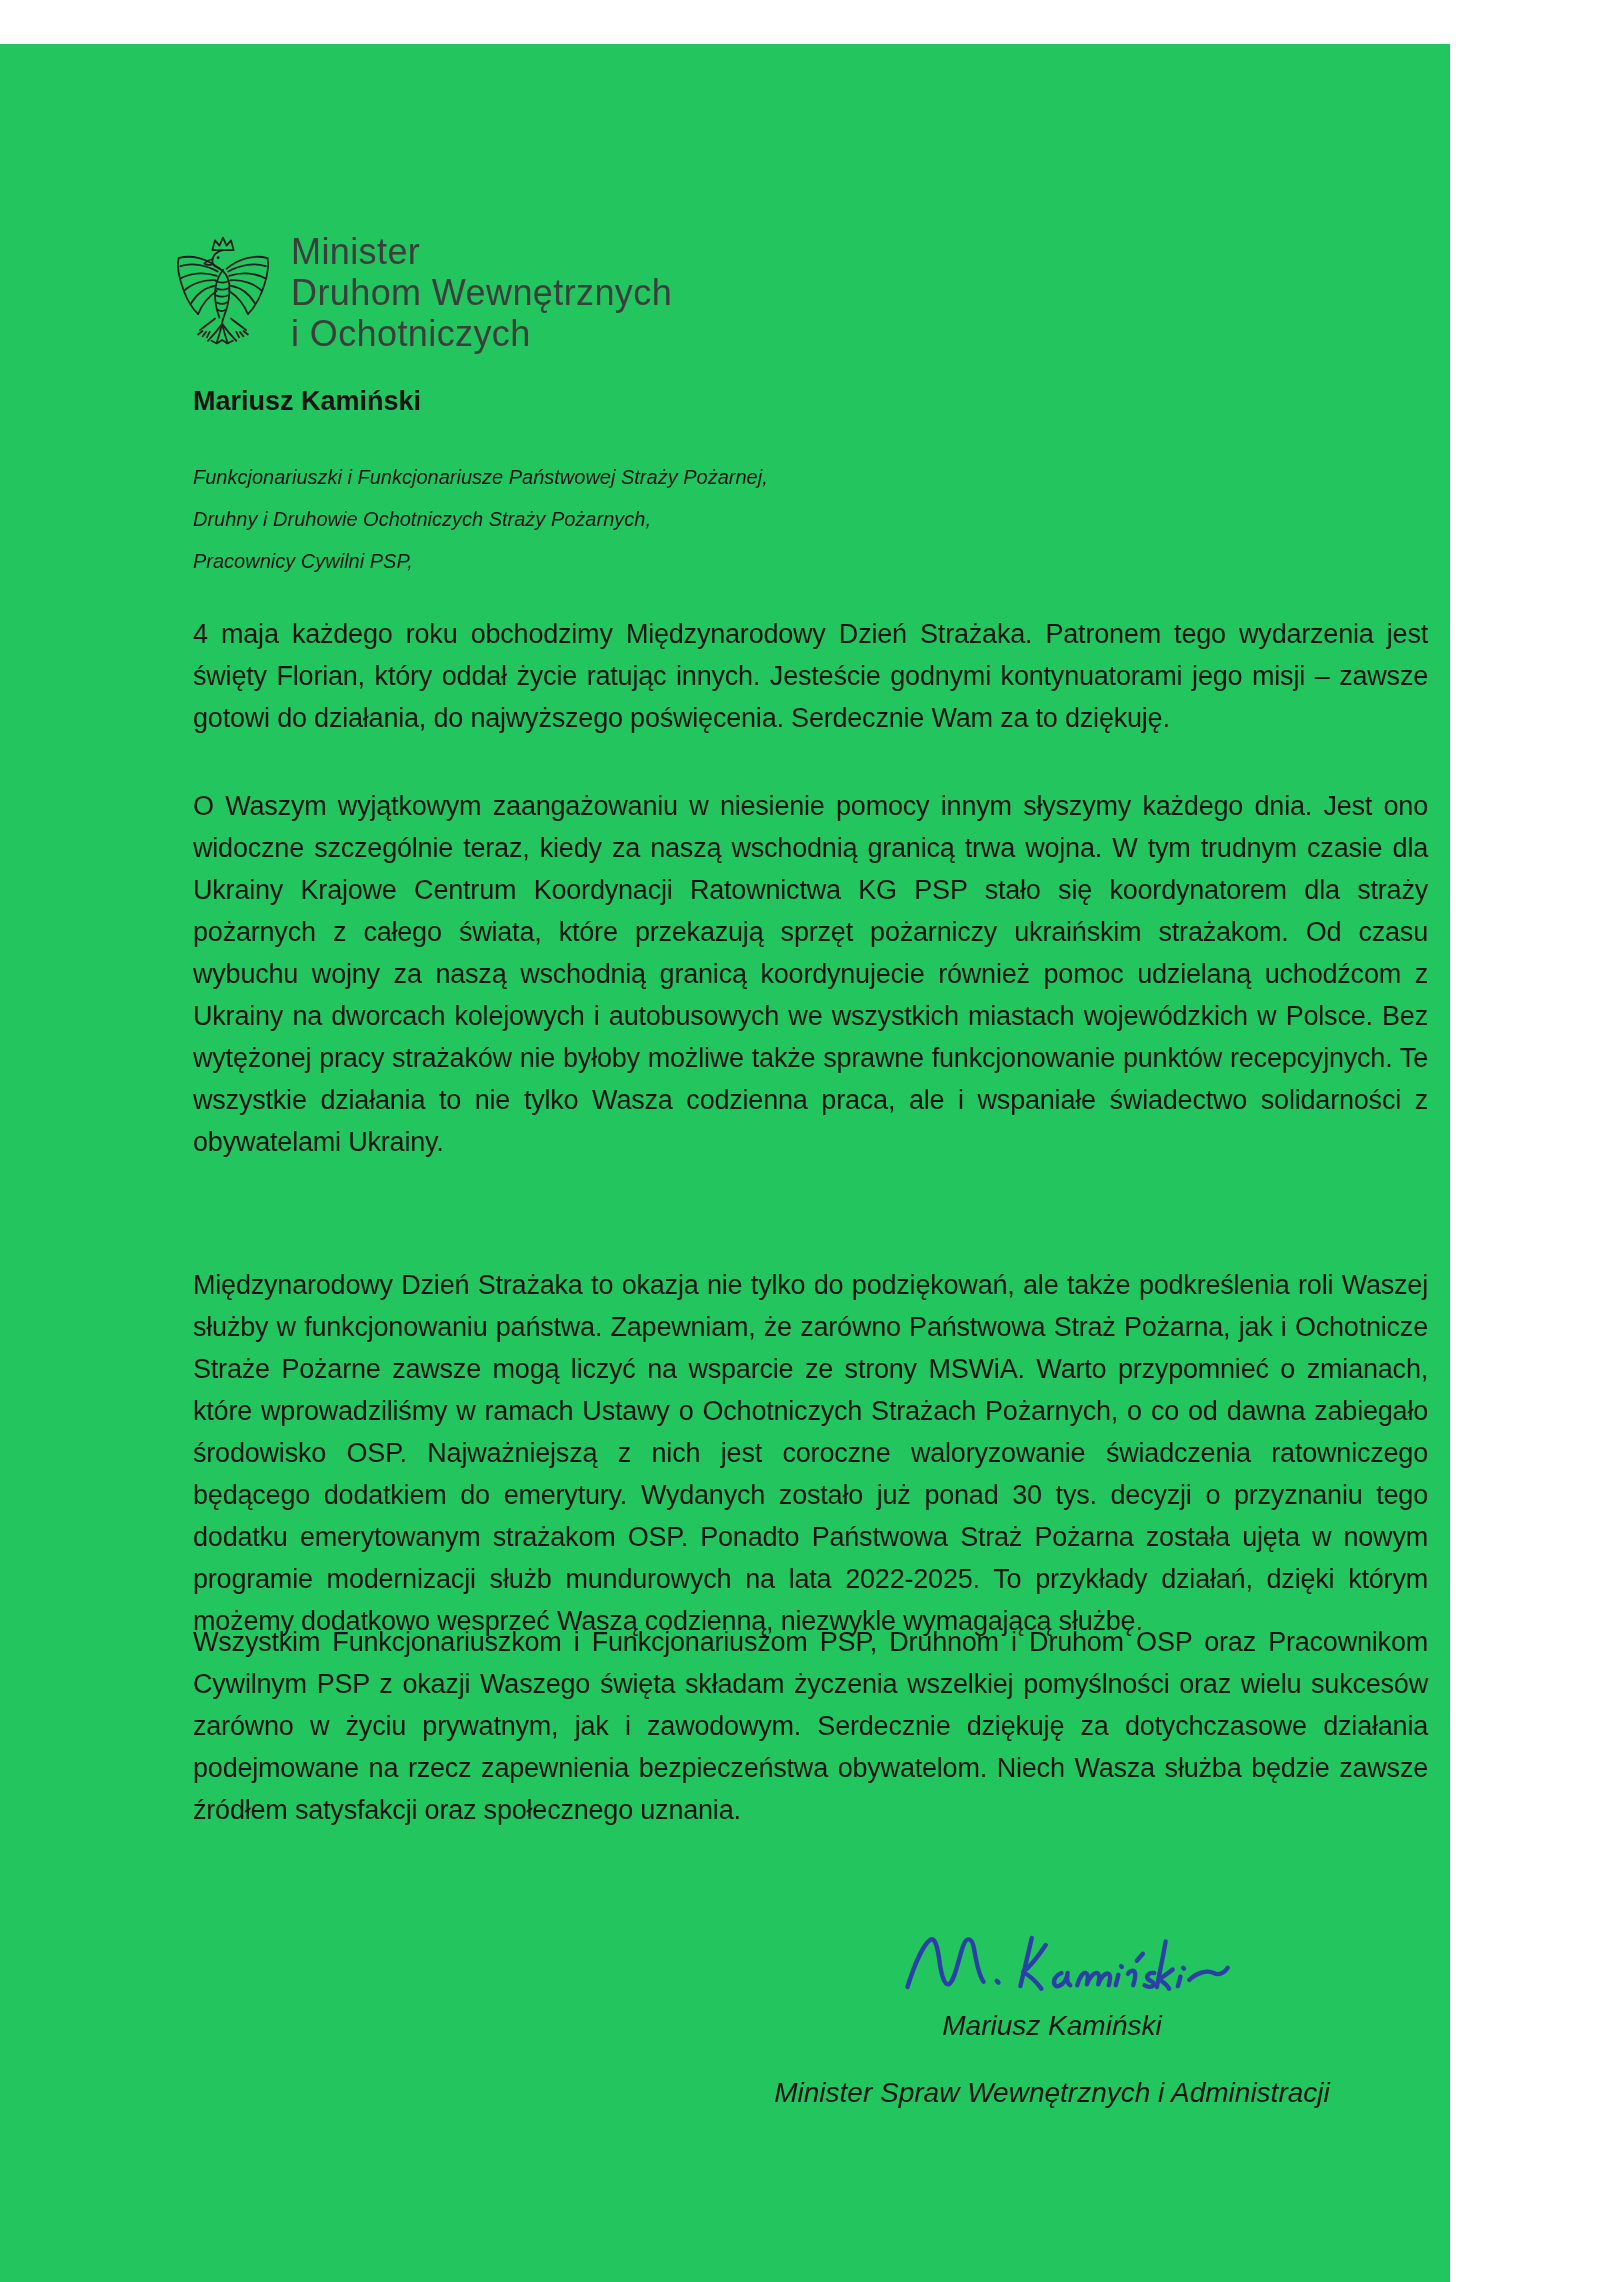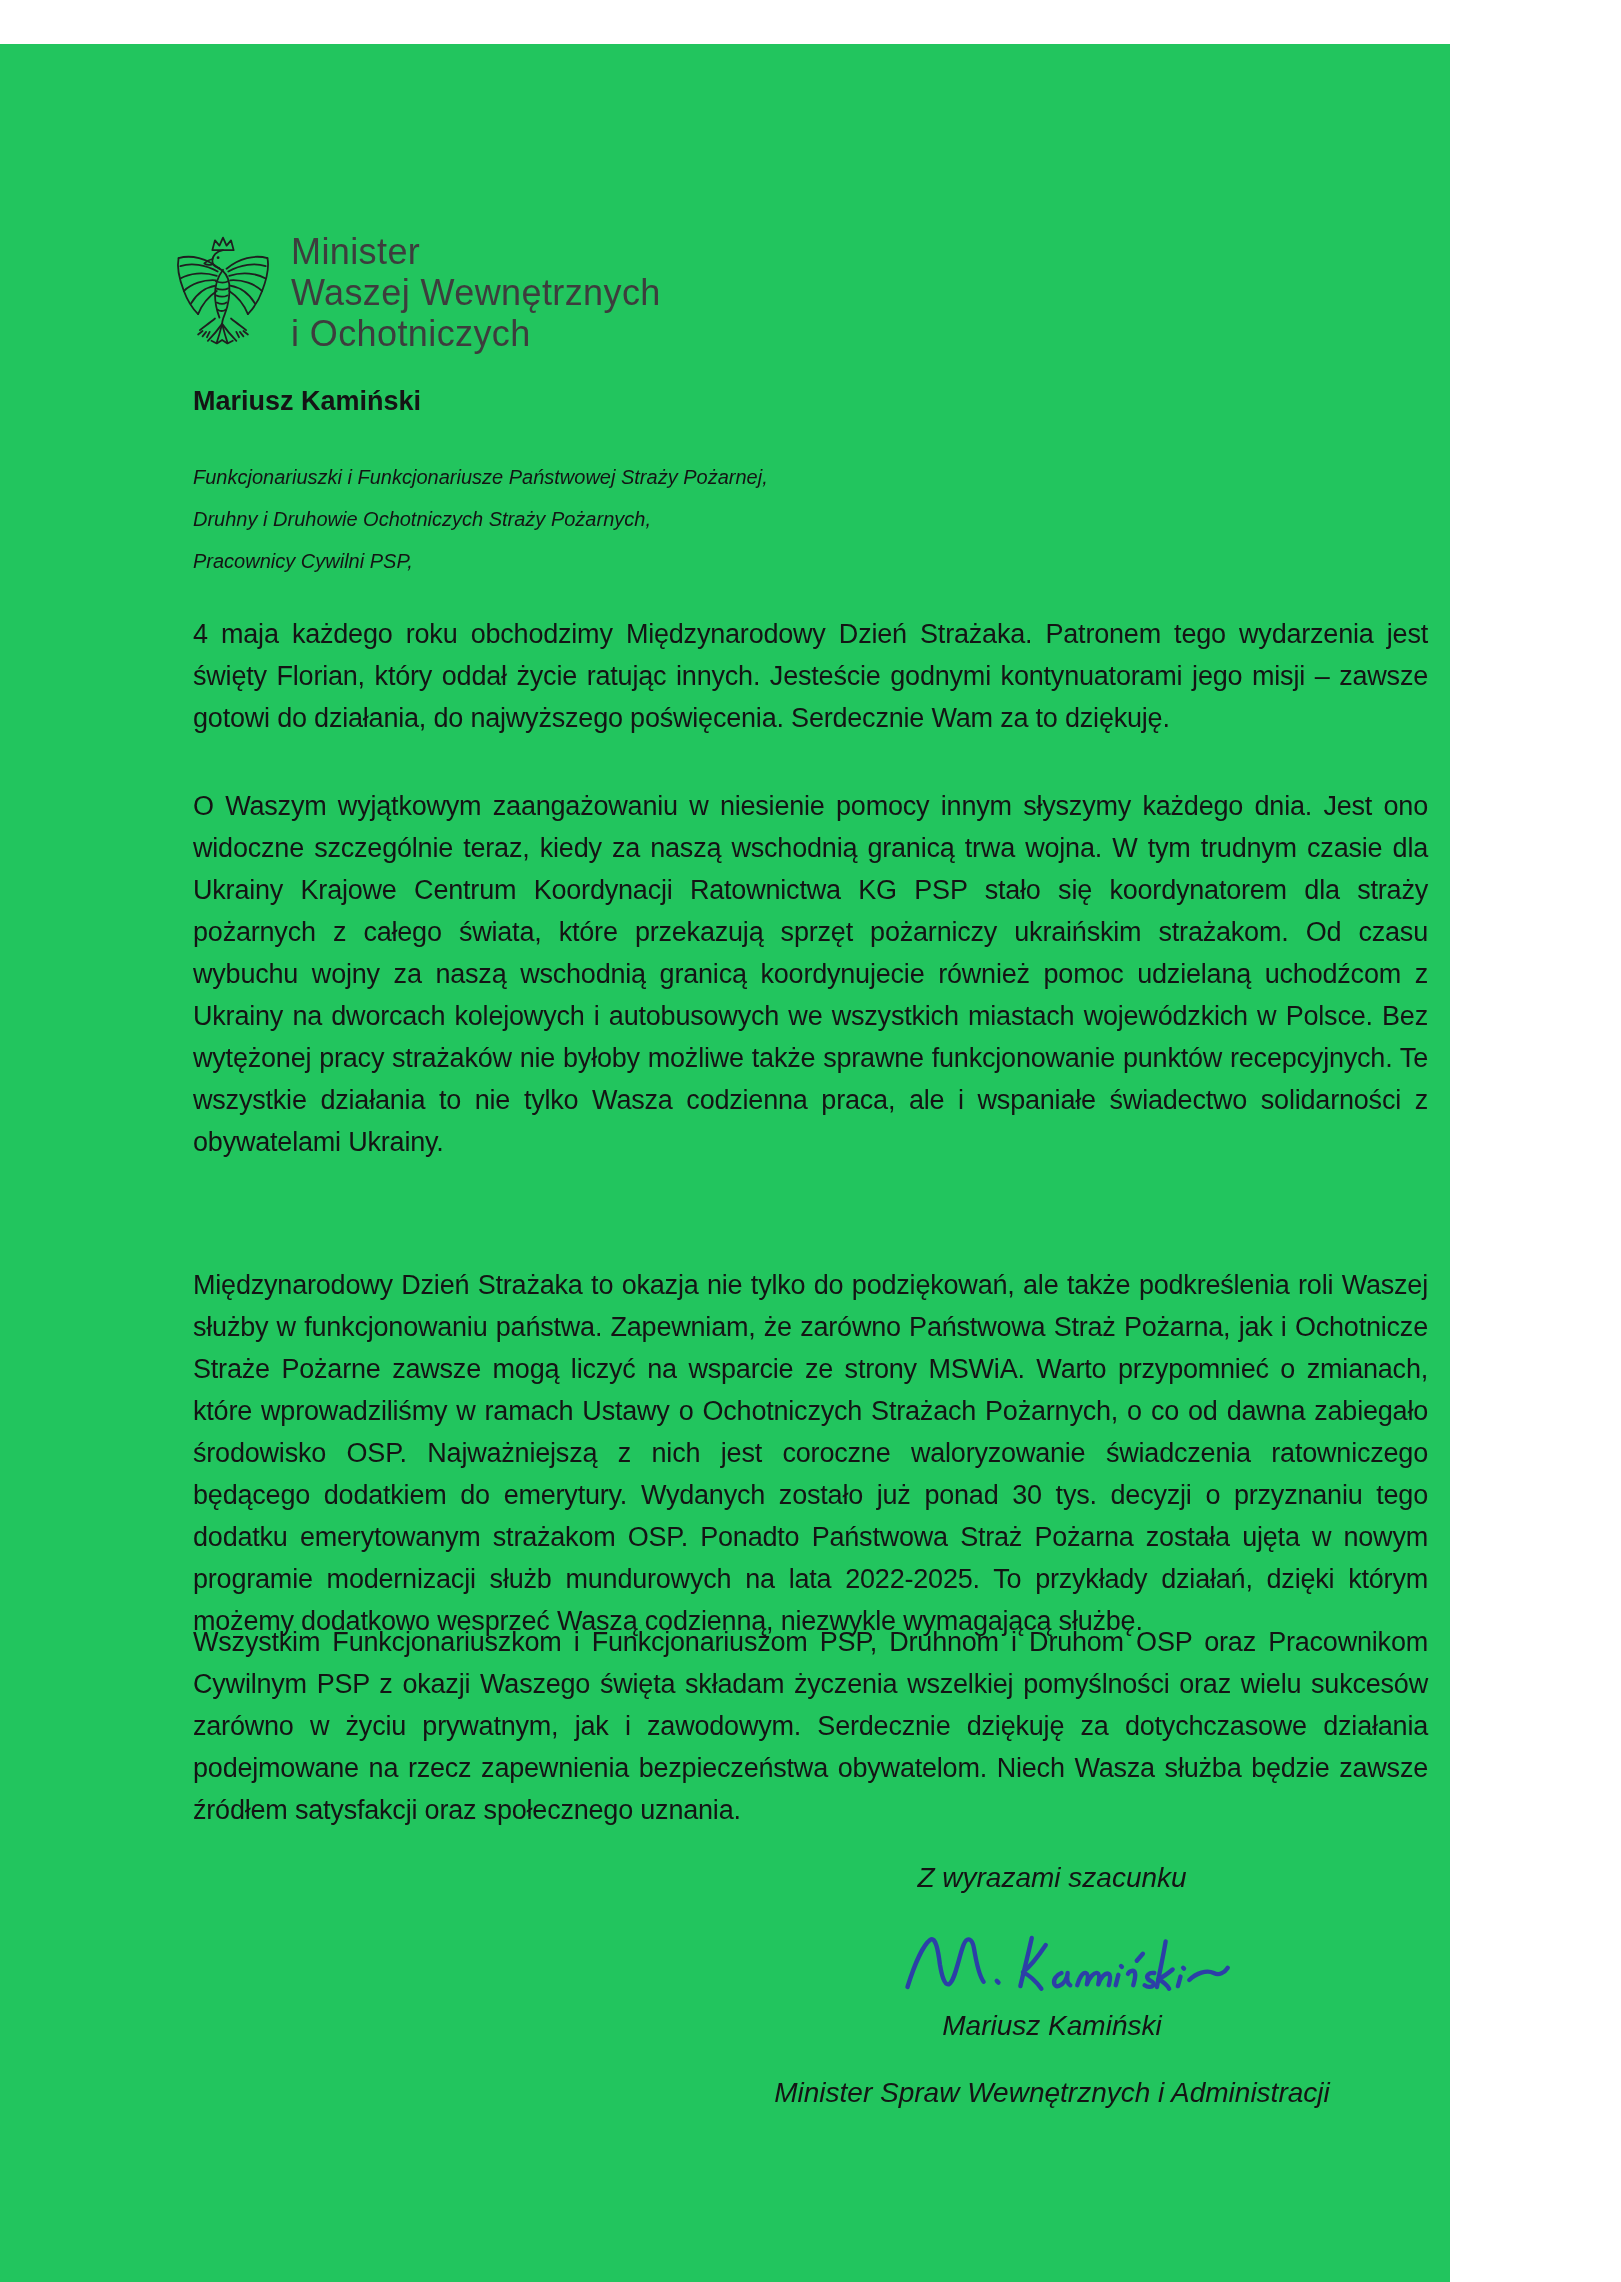--- a/index.html
+++ b/index.html
@@ -125,38 +125,37 @@
 
         <path d="M55,100 C50,107 45,113 39,119"></path>
         <path d="M55,100 C53,108 51,115 49,121"></path>
         <path d="M55,100 C57,108 59,115 61,121"></path>
         <path d="M55,100 C60,107 65,113 71,119"></path>
         <path d="M43,119 L49,122 L55,118 L61,122 L67,119"></path>
       </svg>
     </div>
     <div class="wordmark">
       <div>Minister</div>
-      <div>Waszej Wewnętrznych</div>
+      <div>Druhom Wewnętrznych</div>
       <div>i Ochotniczych</div>
     </div>
     <div class="sender-name">Mariusz Kamiński</div>
   </div>
 
   <div class="salutation">
     <div>Funkcjonariuszki i Funkcjonariusze Państwowej Straży Pożarnej,</div>
     <div>Druhny i Druhowie Ochotniczych Straży Pożarnych,</div>
     <div>Pracownicy Cywilni PSP,</div>
   </div>
 
   <div class="para para-1">4 maja każdego roku obchodzimy Międzynarodowy Dzień Strażaka. Patronem tego wydarzenia jest święty Florian, który oddał życie ratując innych. Jesteście godnymi kontynuatorami jego misji – zawsze gotowi do działania, do najwyższego poświęcenia. Serdecznie Wam za to dziękuję.</div>
   <div class="para para-2">O Waszym wyjątkowym zaangażowaniu w niesienie pomocy innym słyszymy każdego dnia. Jest ono widoczne szczególnie teraz, kiedy za naszą wschodnią granicą trwa wojna. W tym trudnym czasie dla Ukrainy Krajowe Centrum Koordynacji Ratownictwa KG PSP stało się koordynatorem dla straży pożarnych z całego świata, które przekazują sprzęt pożarniczy ukraińskim strażakom. Od czasu wybuchu wojny za naszą wschodnią granicą koordynujecie również pomoc udzielaną uchodźcom z Ukrainy na dworcach kolejowych i autobusowych we wszystkich miastach wojewódzkich w Polsce. Bez wytężonej pracy strażaków nie byłoby możliwe także sprawne funkcjonowanie punktów recepcyjnych. Te wszystkie działania to nie tylko Wasza codzienna praca, ale i wspaniałe świadectwo solidarności z obywatelami Ukrainy.</div>
   <div class="para para-3">Międzynarodowy Dzień Strażaka to okazja nie tylko do podziękowań, ale także podkreślenia roli Waszej służby w funkcjonowaniu państwa. Zapewniam, że zarówno Państwowa Straż Pożarna, jak i Ochotnicze Straże Pożarne zawsze mogą liczyć na wsparcie ze strony MSWiA. Warto przypomnieć o zmianach, które wprowadziliśmy w ramach Ustawy o Ochotniczych Strażach Pożarnych, o co od dawna zabiegało środowisko OSP. Najważniejszą z nich jest coroczne waloryzowanie świadczenia ratowniczego będącego dodatkiem do emerytury. Wydanych zostało już ponad 30 tys. decyzji o przyznaniu tego dodatku emerytowanym strażakom OSP. Ponadto Państwowa Straż Pożarna została ujęta w nowym programie modernizacji służb mundurowych na lata 2022-2025. To przykłady działań, dzięki którym możemy dodatkowo wesprzeć Waszą codzienną, niezwykle wymagającą służbę.</div>
   <div class="para para-4">Wszystkim Funkcjonariuszkom i Funkcjonariuszom PSP, Druhnom i Druhom OSP oraz Pracownikom Cywilnym PSP z okazji Waszego święta składam życzenia wszelkiej pomyślności oraz wielu sukcesów zarówno w życiu prywatnym, jak i zawodowym. Serdecznie dziękuję za dotychczasowe działania podejmowane na rzecz zapewnienia bezpieczeństwa obywatelom. Niech Wasza służba będzie zawsze źródłem satysfakcji oraz społecznego uznania.</div>
 
-  <div class="closing-line valediction">Z wyrazami szacunku</div>
 
   <div class="signature-wrap">
     <svg viewBox="0 0 380 80" fill="none" stroke-width="5" stroke-linecap="round" stroke-linejoin="round" aria-hidden="true">
       <g stroke="#2c3fa7">
         <path d="M10,64 C18,38 28,16 36,10 C42,6 45,22 47,38 C49,50 52,62 57,61 C64,58 68,32 74,16 C78,6 84,8 86,20 C88,32 91,50 97,58"></path>
         <path d="M112,57 l2,2"></path>
         <path d="M152,8 C148,26 143,46 139,63"></path>
         <path d="M168,16 C160,28 151,40 142,47 C150,51 158,59 163,66"></path>
         <path d="M186,48 C180,50 176,56 178,61 C180,65 186,63 190,57 C192,54 193,50 193,48 C192,54 192,60 196,62"></path>
         <path d="M204,62 C206,54 210,47 214,48 C217,49 216,56 215,61 C218,53 223,47 227,48 C230,49 229,56 228,61 C231,53 236,47 240,49 C243,51 241,58 240,62"></path>

